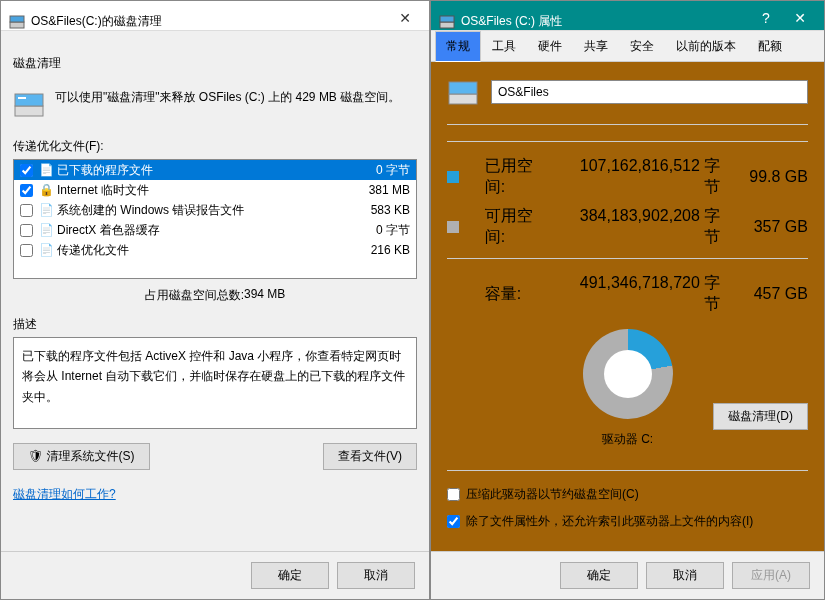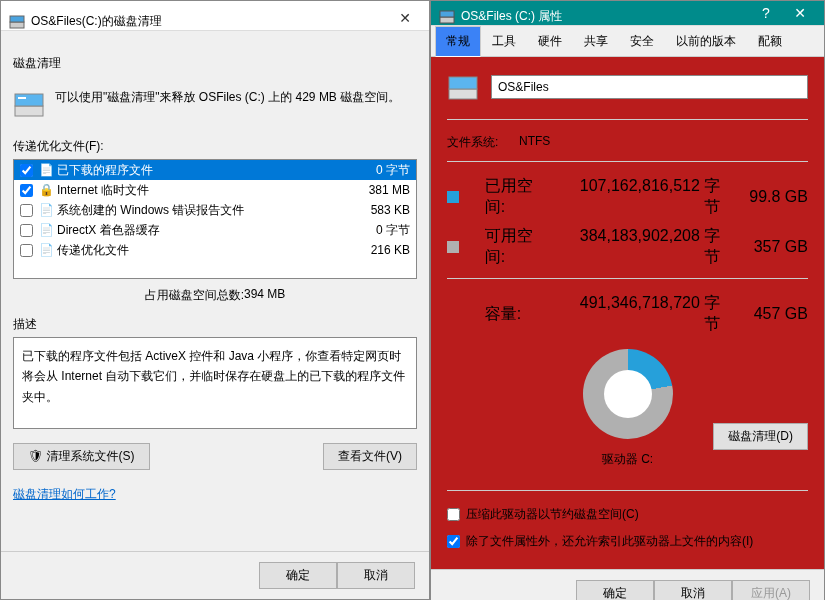--- a/index.html
+++ b/index.html
@@ -27,28 +27,28 @@
 .list-item input[type=checkbox] { margin-right: 6px; }
 .list-item .item-icon { width: 14px; height: 14px; margin-right: 4px; display: inline-flex; align-items: center; }
 .list-item .item-name { flex: 1; }
 .list-item .item-size { margin-left: auto; }
 .total-row { display: flex; justify-content: center; margin: 8px 8px; font-size: 12px; }
 .desc-box { border: 1px solid #888; background: #fff; padding: 8px; font-size: 12px; line-height: 1.7; height: 92px; margin-bottom: 4px; }
 .btn-row { display: flex; gap: 10px; margin: 10px 0; }
 .btn-row.spaced { justify-content: space-between; }
 .btn { border: 1px solid #adadad; background: #e1e1e1; padding: 4px 14px; font-size: 12px; cursor: pointer; min-width: 90px; text-align: center; }
 .link { color: #0066cc; font-size: 12px; cursor: pointer; text-decoration: underline; margin-top: 6px; }
-.footer { border-top: 1px solid #ccc; padding: 10px 14px; display: flex; justify-content: flex-end; background: #f0f0f0; }
+.footer { border-top: 1px solid #ccc; padding: 10px 14px; display: flex; justify-content: flex-end; gap: 8px; background: #f0f0f0; }
 .footer .btn { min-width: 78px; }
 .btn.disabled { color: #999; }
 
 .tabs { display: flex; border-bottom: 1px solid #ccc; background: #f0f0f0; padding: 0 4px; }
 .tab { padding: 6px 10px; font-size: 12px; cursor: pointer; border: 1px solid transparent; border-bottom: none; background: #f0f0f0; }
 .tab.active { background: #3b82f6; border-color: #ccc; border-bottom: 1px solid #fff; margin-bottom: -1px; }
-.tabpanel { background: #b91c1c; flex: 1; padding: 14px 16px; display: flex; flex-direction: column; }
+.tabpanel { background: #a16207; flex: 1; padding: 14px 16px; display: flex; flex-direction: column; }
 .name-row { display: flex; align-items: center; gap: 12px; margin-bottom: 10px; }
 .name-input { flex: 1; border: 1px solid #888; padding: 4px 6px; font-size: 12px; }
 .hr { border-top: 1px solid #ccc; margin: 6px 0 10px; }
 .prop-row { display: flex; font-size: 12px; margin: 4px 0; }
 .prop-label { width: 72px; }
 .prop-value { flex: 1; }
 .space-row { display: flex; align-items: center; font-size: 16px; margin: 4px 0; justify-content: space-between; }
 .sq { width: 12px; height: 12px; margin-right: 8px; }
 .sq.used { background: #26a0da; }
 .sq.free { background: #b0b0b0; }
@@ -174,24 +174,20 @@
       <div class="name-row">
         <span class="drive-icon" style="width:32px;height:32px">
           <svg viewBox="0 0 32 32">
               <rect x="2" y="18" width="28" height="10" fill="#ddd" stroke="#888"></rect>
               <rect x="2" y="6" width="28" height="12" fill="#5bb5ef" stroke="#888"></rect>
             </svg>
         </span>
         <input class="name-input" type="text" value="OS&amp;Files" style="">
       </div>
       <div class="hr"></div>
-      <div class="prop-row">
-        <span class="prop-label">文件系统:</span>
-        <span class="prop-value">NTFS</span>
-      </div>
       <div class="hr"></div>
       <div class="space-row">
         <span class="sq used"></span>
         <span class="space-label">已用空间:</span>
         <span class="space-bytes">107,162,816,512 字节</span>
         <span class="space-gb">99.8 GB</span>
       </div>
       <div class="space-row">
         <span class="sq free"></span>
         <span class="space-label">可用空间:</span>

